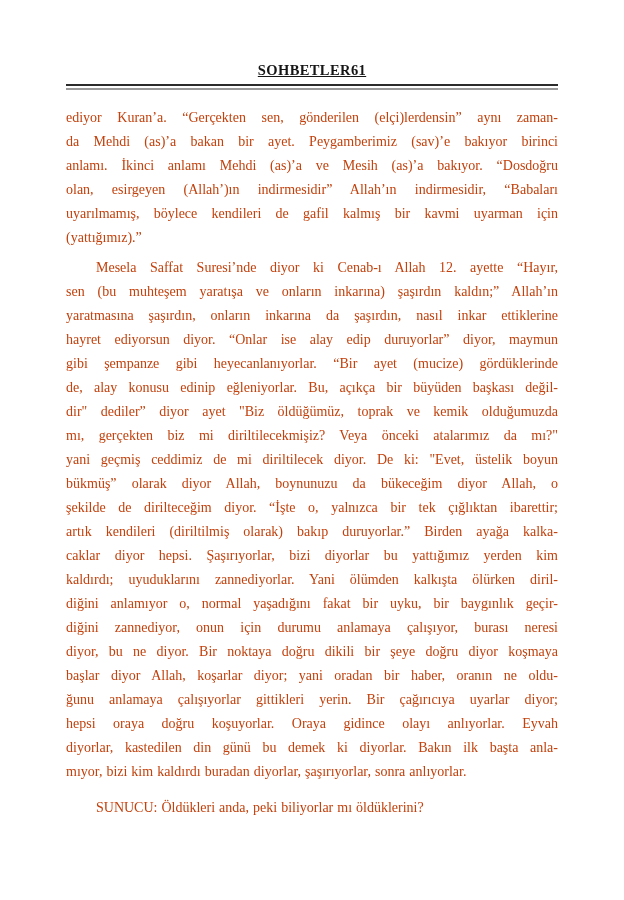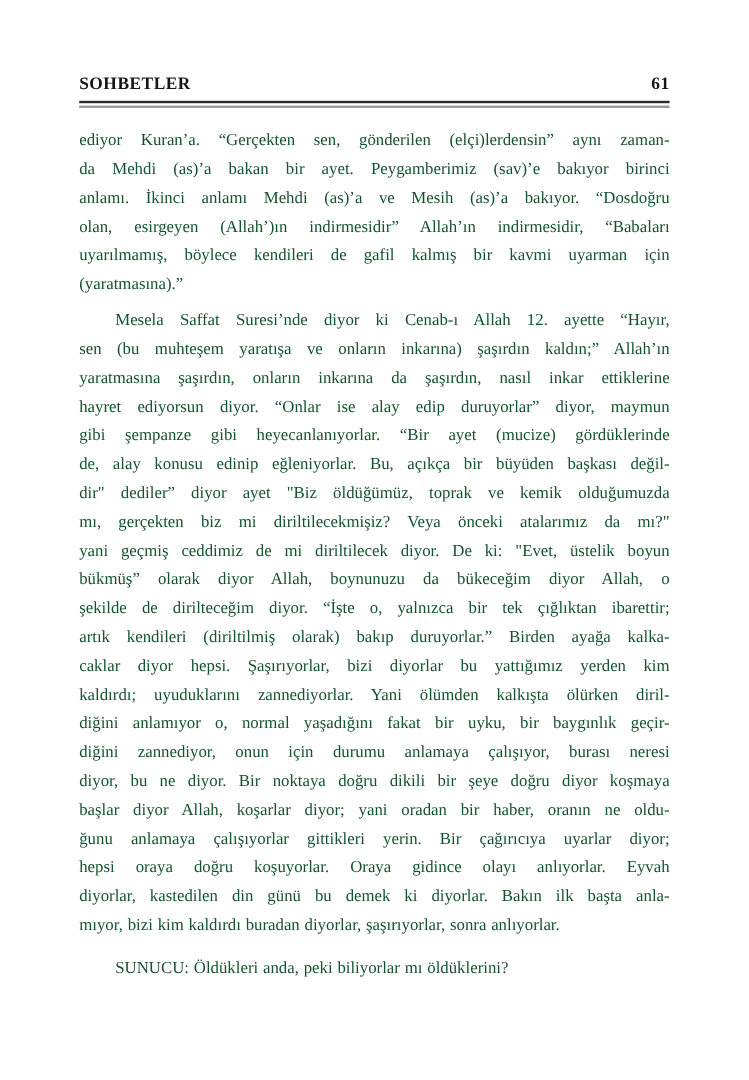--- a/index.html
+++ b/index.html
@@ -13,39 +13,40 @@
     height: 900px;
     background: #ffffff;
     box-sizing: border-box;
     padding: 62px 66px 0 66px;
     overflow: hidden;
     font-family: "Liberation Serif", "DejaVu Serif", serif;
     color: #1e1e1e;
   }
   .page-header {
     display: flex;
-    justify-content: space-between;
+    justify-content: center;
     align-items: baseline;
     font-weight: bold;
     font-size: 14.5px;
     letter-spacing: 0.4px;
     color: #161616;
+    text-decoration: underline;
   }
   .header-rule {
     margin-top: 5px;
     height: 6px;
     border-top: 2px solid #2b2b2b;
     border-bottom: 2px solid #9a9a9a;
     box-sizing: border-box;
   }
   .page-body {
     margin-top: 16px;
     font-size: 14px;
     line-height: 24px;
-    color: #14532d;
+    color: #c2410c;
   }
   p.para {
     margin: 0;
     padding: 0;
   }
   p.para-2 { margin-top: 6px; }
   p.para-3 { margin-top: 12px; }
   .ln {
     display: block;
     text-align: justify;
@@ -75,21 +76,21 @@
   <div class="header-rule"></div>
 
   <main class="page-body">
 
     <p class="para para-1">
       <span class="ln">ediyor Kuran’a. “Gerçekten sen, gönderilen (elçi)lerdensin” aynı zaman-</span>
       <span class="ln">da Mehdi (as)’a bakan bir ayet. Peygamberimiz (sav)’e bakıyor birinci</span>
       <span class="ln">anlamı. İkinci anlamı Mehdi (as)’a ve Mesih (as)’a bakıyor. “Dosdoğru</span>
       <span class="ln">olan, esirgeyen (Allah’)ın indirmesidir” Allah’ın indirmesidir, “Babaları</span>
       <span class="ln">uyarılmamış, böylece kendileri de gafil kalmış bir kavmi uyarman için</span>
-      <span class="ln last">(yaratmasına).”</span>
+      <span class="ln last">(yattığımız).”</span>
     </p>
 
     <p class="para para-2">
       <span class="ln first">Mesela Saffat Suresi’nde diyor ki Cenab-ı Allah 12. ayette “Hayır,</span>
       <span class="ln">sen (bu muhteşem yaratışa ve onların inkarına) şaşırdın kaldın;” Allah’ın</span>
       <span class="ln">yaratmasına şaşırdın, onların inkarına da şaşırdın, nasıl inkar ettiklerine</span>
       <span class="ln">hayret ediyorsun diyor. “Onlar ise alay edip duruyorlar” diyor, maymun</span>
       <span class="ln">gibi şempanze gibi heyecanlanıyorlar. “Bir ayet (mucize) gördüklerinde</span>
       <span class="ln">de, alay konusu edinip eğleniyorlar. Bu, açıkça bir büyüden başkası değil-</span>
       <span class="ln">dir" dediler” diyor ayet "Biz öldüğümüz, toprak ve kemik olduğumuzda</span>

